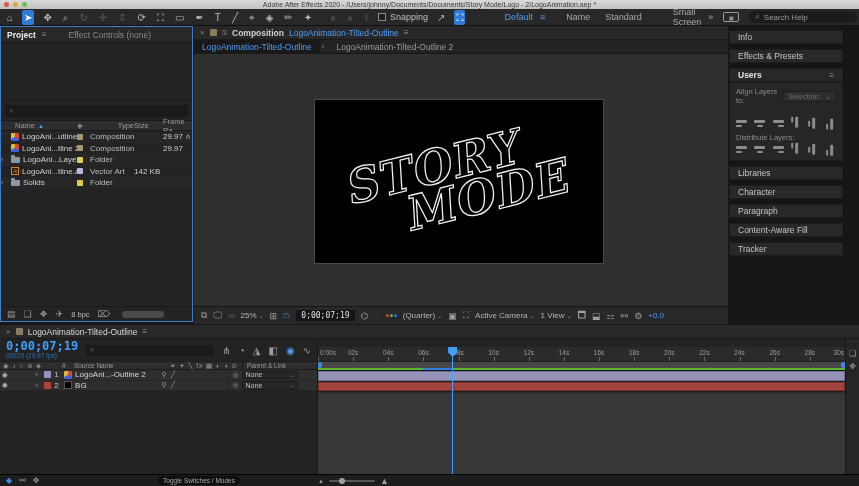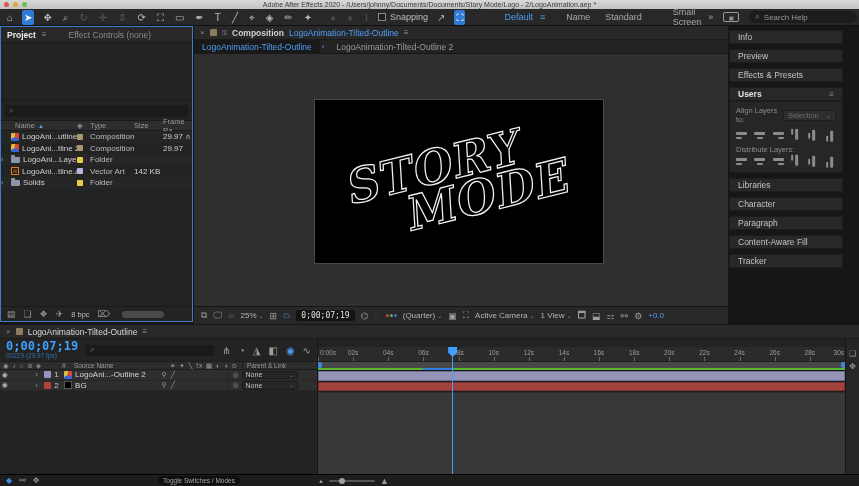--- a/index.html
+++ b/index.html
@@ -42,21 +42,21 @@
   .ptab-inactive { color:#8a8a8a; }
   .proj-preview { height:58px; border-bottom:1px solid #1a1a1a; }
   .proj-search { margin:4px 4px 3px 4px; height:12px; background:#1a1a1a; border-radius:2px;
                  display:flex; align-items:center; gap:3px; padding:0 4px; font-size:8px; color:#7d7d7d; }
   .proj-header { display:flex; align-items:center; height:11px; background:#2d2d2d;
                  border-top:1px solid #1a1a1a; border-bottom:1px solid #1a1a1a;
                  font-size:7.5px; color:#9a9a9a; }
   .col-name { width:76px; padding-left:14px; display:flex; gap:3px; align-items:center;}
   .sort-up { color:#4f9ef8; font-size:6px; }
   .col-tag { width:13px; }
-  .col-type { width:44px; }
+  .col-type { width:44px;text-align:right; }
   .col-size { width:29px; }
   .col-rate { width:28px; }
   .prow { display:flex; align-items:center; height:11.5px; font-size:8px; color:#cfcfcf; }
   .prow:nth-child(odd){ background:#262626; }
   .prow .cell-name { width:76px; display:flex; align-items:center; gap:3px; overflow:hidden; white-space:nowrap; }
   .indent { width:7px; flex:none;}
   .chev { width:7px; color:#9a9a9a; font-size:7px; flex:none;}
   .ico-comp { width:8px; height:8px; flex:none; border-radius:1px;
               background:conic-gradient(#d8433b 0 120deg,#3b62d8 0 240deg,#d8b93b 0 360deg); }
   .ico-folder { width:9px; height:6px; flex:none; background:#8a97a8; border-radius:1px; position:relative; }
@@ -113,21 +113,21 @@
   .rgb-dots i { width:3px; height:3px; border-radius:50%; display:block;}
   .exposure { color:#4f9ef8; }
 
   
   .sidebar { position:absolute; top:26px; left:729px; width:114px; height:298px; background:#161616;
              padding-top:4px; }
   .side-panel { height:14px; background:#282828; border:1px solid #1c1c1c; display:flex; align-items:center;
                 padding:0 8px; font-size:8.5px; color:#c4c4c4; margin:0 0 5px 0; }
   .side-panel .hamb { margin-left:auto; }
   .align-body { background:#262626; border:1px solid #1c1c1c; margin:-5px 0 5px 0; padding:4px 6px 5px 6px; }
-  .al-row { display:flex; align-items:center; gap:4px; font-size:7.5px; color:#8b8b8b; margin-bottom:6px;}
+  .al-row { display:flex; align-items:center; gap:4px; font-size:7.5px; color:#8b8b8b; margin-bottom:13px;}
   .al-select { margin-left:auto; width:62px; height:11px; background:#2e2e2e; border:1px solid #1e1e1e;
                border-radius:2px; display:flex; align-items:center; padding:0 4px; font-size:7.5px; color:#6d6d6d;}
   .al-select .caret{ margin-left:auto;}
   .al-icons { display:flex; gap:4px; margin:2px 0 4px 0; }
   .aln { width:14px; height:11px; display:inline-flex; flex-direction:column; gap:2px; justify-content:center; }
   .aln i { display:block; height:2.5px; background:#8c8c8c; border-radius:1px; }
   .aln i:nth-child(1){ width:11px; } .aln i:nth-child(2){ width:6px; }
   .aln.l i{ align-self:flex-start; } .aln.c i{ align-self:center; } .aln.r i{ align-self:flex-end; }
   .aln.v { transform:rotate(90deg); }
   .al-label { font-size:7.5px; color:#8b8b8b; margin-bottom:2px; }
@@ -431,23 +431,20 @@
       <span class="cico">⚙</span>
       <span class="exposure">+0.0</span>
     </div>
   </div>
 
   <div class="sidebar">
     <div class="side-panel">
         <span>Info</span>
       </div>
     <div class="side-panel">
-        <span>Preview</span>
-      </div>
-    <div class="side-panel">
         <span>Effects &amp; Presets</span>
       </div>
     <div class="side-panel">
       <span style="font-weight:bold;color:#e0e0e0">Users</span>
       <span class="hamb">≡</span>
     </div>
     <div class="align-body">
       <div class="al-row">
         <span>Align Layers to:</span>
         <span class="al-select">

